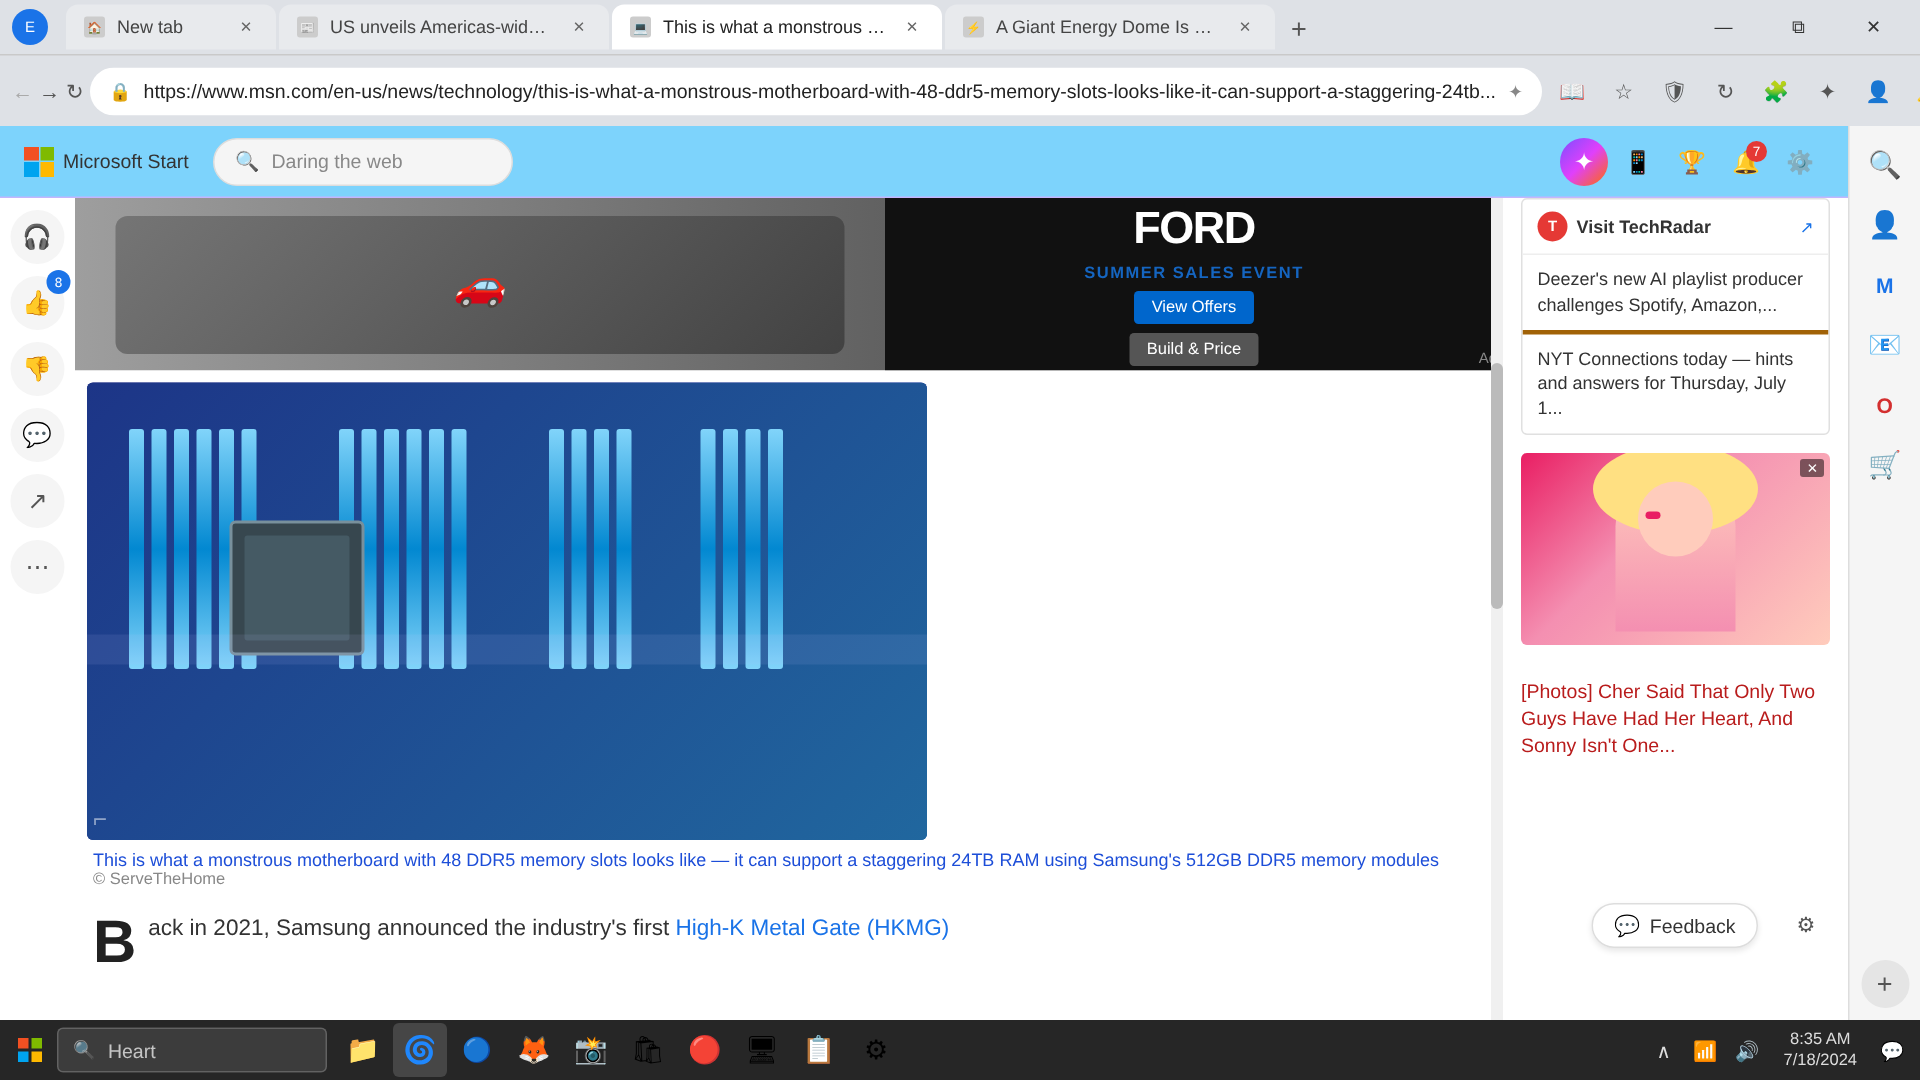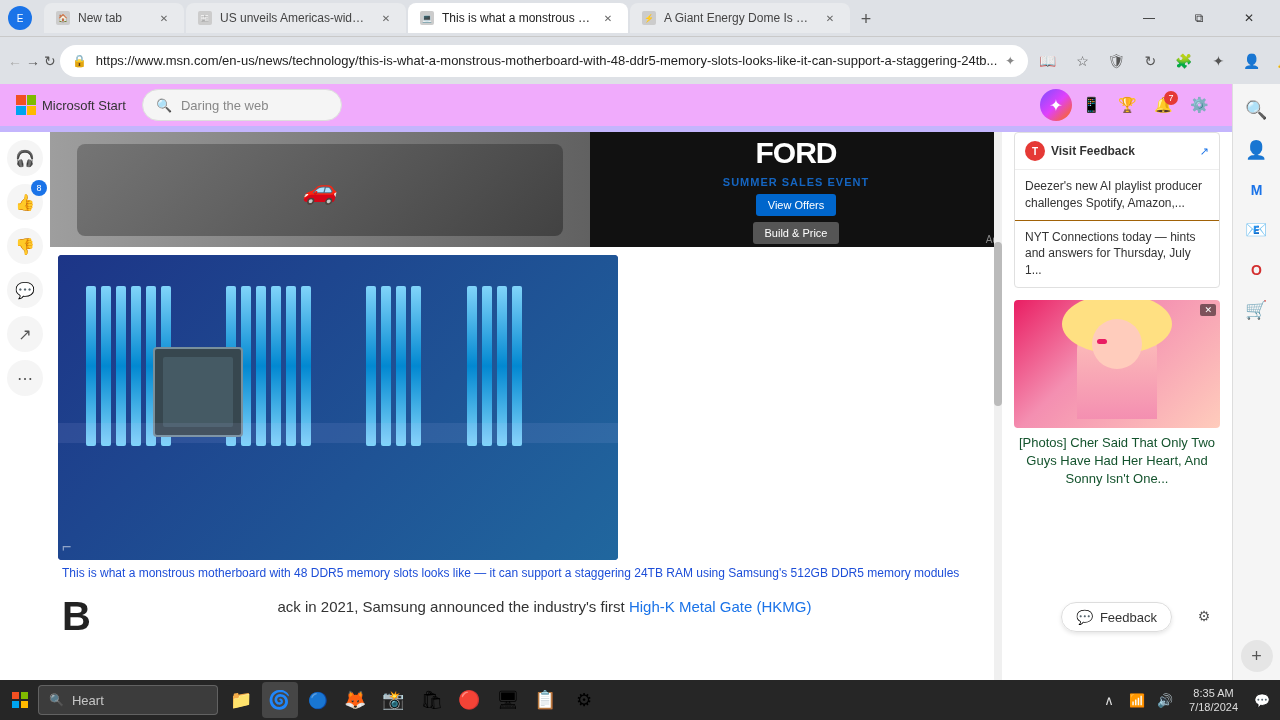--- a/index.html
+++ b/index.html
@@ -64,33 +64,33 @@
     .mb-board { width: 100%; height: 100%; background: #1e3a8a; position: relative; }
     .image-caption { font-size: 12px; color: #1d4ed8; margin-top: 6px; padding: 0 4px; }
     .copyright { font-size: 11px; color: #888; }
 
     
     .techradar-box { background: #fff; border: 1px solid #e0e0e0; border-radius: 4px; margin-bottom: 12px; overflow: hidden; }
     .techradar-header { display: flex; align-items: center; justify-content: space-between; padding: 8px 10px; border-bottom: 1px solid #eee; }
     .techradar-logo { display: flex; align-items: center; gap: 6px; font-size: 12px; font-weight: bold; color: #333; }
     .techradar-icon { width: 20px; height: 20px; background: #e53935; border-radius: 50%; display: flex; align-items: center; justify-content: center; color: white; font-size: 10px; }
     .techradar-link { color: #1a73e8; font-size: 11px; cursor: pointer; }
-    .techradar-item { padding: 8px 10px; border-bottom: 1px solid #a16207; font-size: 12px; color: #333; cursor: pointer; line-height: 1.4; }
+    .techradar-item { padding: 8px 10px; border-bottom: 3px solid #a16207; font-size: 12px; color: #333; cursor: pointer; line-height: 1.4; }
     .techradar-item:last-child { border-bottom: none; }
 
     
     .cher-box { position: relative; cursor: pointer; }
     .cher-img { width: 206px; height: 128px; background: linear-gradient(135deg, #e91e63 0%, #f48fb1 40%, #ffccbc 100%); border-radius: 4px; overflow: hidden; position: relative; display: flex; align-items: center; justify-content: center; }
-    .cher-caption { font-size: 13px; color: #14532d; font-weight: 500; margin-top: 6px; line-height: 1.4; text-align: center; }
+    .cher-caption { font-size: 13px; color: #b91c1c; font-weight: 500; margin-top: 22px; line-height: 1.4; }
     .ad-corner { position: absolute; top: 4px; right: 4px; background: rgba(0,0,0,0.5); color: white; font-size: 9px; padding: 1px 4px; border-radius: 2px; }
 
     
     .article-text { padding: 8px 12px; font-size: 15px; color: #333; line-height: 1.5; display: flex; align-items: flex-start; gap: 8px; }
     .article-letter { font-size: 40px; font-weight: bold; color: #222; line-height: 1; flex-shrink: 0; }
-    .article-body { flex: 1; text-align: center; }
+    .article-body { flex: 1; }
     .article-link { color: #1a73e8; text-decoration: none; cursor: pointer; }
 
     
     .feedback-btn { position: absolute; bottom: 48px; right: 60px; display: flex; align-items: center; gap: 6px; background: rgba(255,255,255,0.95); border: 1px solid #ddd; border-radius: 20px; padding: 6px 14px; cursor: pointer; font-size: 13px; color: #333; box-shadow: 0 2px 4px rgba(0,0,0,0.1); }
     .feedback-icon { font-size: 14px; }
 
     
     .bottom-right-icons { position: absolute; bottom: 48px; right: 12px; display: flex; gap: 4px; }
     .br-icon { width: 32px; height: 32px; border-radius: 50%; display: flex; align-items: center; justify-content: center; cursor: pointer; color: #555; font-size: 14px; }
 
@@ -118,21 +118,21 @@
     .edge-plus { width: 32px; height: 32px; border-radius: 50%; background: #e5e5e5; display: flex; align-items: center; justify-content: center; cursor: pointer; font-size: 18px; color: #555; margin-top: auto; }
 
     .msn-logo { display: flex; align-items: center; gap: 6px; }
     .msn-square { width: 20px; height: 20px; display: grid; grid-template-columns: 1fr 1fr; gap: 1px; }
     .msn-sq { }
     .msn-sq.red { background: #f25022; }
     .msn-sq.green { background: #7fba00; }
     .msn-sq.blue { background: #00a4ef; }
     .msn-sq.yellow { background: #ffb900; }
 
-    .header-bar { height: 48px; background: #f0abfc; border-bottom: 6px solid #c4b5fd; display: flex; align-items: center; padding: 0 16px; gap: 16px; text-align: center; }
+    .header-bar { height: 48px; background: #7dd3fc; border-bottom: 1px solid #c4b5fd; display: flex; align-items: center; padding: 0 16px; gap: 16px; text-align: center; }
     .msn-text { font-size: 13px; color: #333; font-weight: 500; }
     .msn-search-bar { display: flex; align-items: center; background: #f5f5f5; border: 1px solid #ddd; border-radius: 20px; padding: 0 14px; gap: 8px; height: 32px; min-width: 200px; }
     .copilot-icon { width: 32px; height: 32px; border-radius: 50%; background: linear-gradient(135deg, #7c4dff, #e040fb, #ff6d00); display: flex; align-items: center; justify-content: center; color: white; font-size: 16px; }
     .header-icons { display: flex; gap: 4px; margin-left: auto; }
     .h-icon { width: 32px; height: 32px; border-radius: 50%; display: flex; align-items: center; justify-content: center; cursor: pointer; color: #555; font-size: 15px; position: relative; }
     .h-badge { position: absolute; top: 2px; right: 2px; background: #e53935; color: white; border-radius: 50%; width: 14px; height: 14px; font-size: 9px; display: flex; align-items: center; justify-content: center; }
   </style>
 </head>
 <body>
 
@@ -311,20 +311,21 @@
                   <div style="width:70px; height:70px; background:#455a64; border-radius:2px;"></div>
                 </div>
                 <div style="position:absolute; top:55%; left:0; right:0; height:20px; background:rgba(200,200,255,0.1);"></div>
 
                 <div style="position:absolute; bottom:4px; left:4px; color:rgba(255,255,255,0.5); font-size:16px;">⌐</div>
               </div>
             </div>
             <div class="image-caption">
               <span>This is what a monstrous motherboard with 48 DDR5 memory slots looks like — it can support a staggering 24TB RAM using Samsung's 512GB DDR5 memory modules</span>
             </div>
+            <div class="copyright" style="padding: 0 4px; font-size:11px;">© ServeTheHome</div>
           </div>
 
           <div class="article-text">
             <div class="article-letter">B</div>
             <div class="article-body">
               <span>ack in 2021, Samsung announced the industry's first</span>
               <a class="article-link">High-K Metal Gate (HKMG)</a>
             </div>
           </div>
 
@@ -332,21 +333,21 @@
             <div class="scroll-thumb"></div>
           </div>
         </div>
 
         <div class="article-sidebar">
 
           <div class="techradar-box">
             <div class="techradar-header">
               <div class="techradar-logo">
                 <div class="techradar-icon">T</div>
-                <span>Visit Feedback</span>
+                <span>Visit TechRadar</span>
               </div>
               <span class="techradar-link">↗</span>
             </div>
             <div class="techradar-item">Deezer's new AI playlist producer challenges Spotify, Amazon,...</div>
             <div class="techradar-item">NYT Connections today — hints and answers for Thursday, July 1...</div>
           </div>
 
           <div class="cher-box">
             <div class="cher-img">
               <div class="ad-corner">✕</div>

